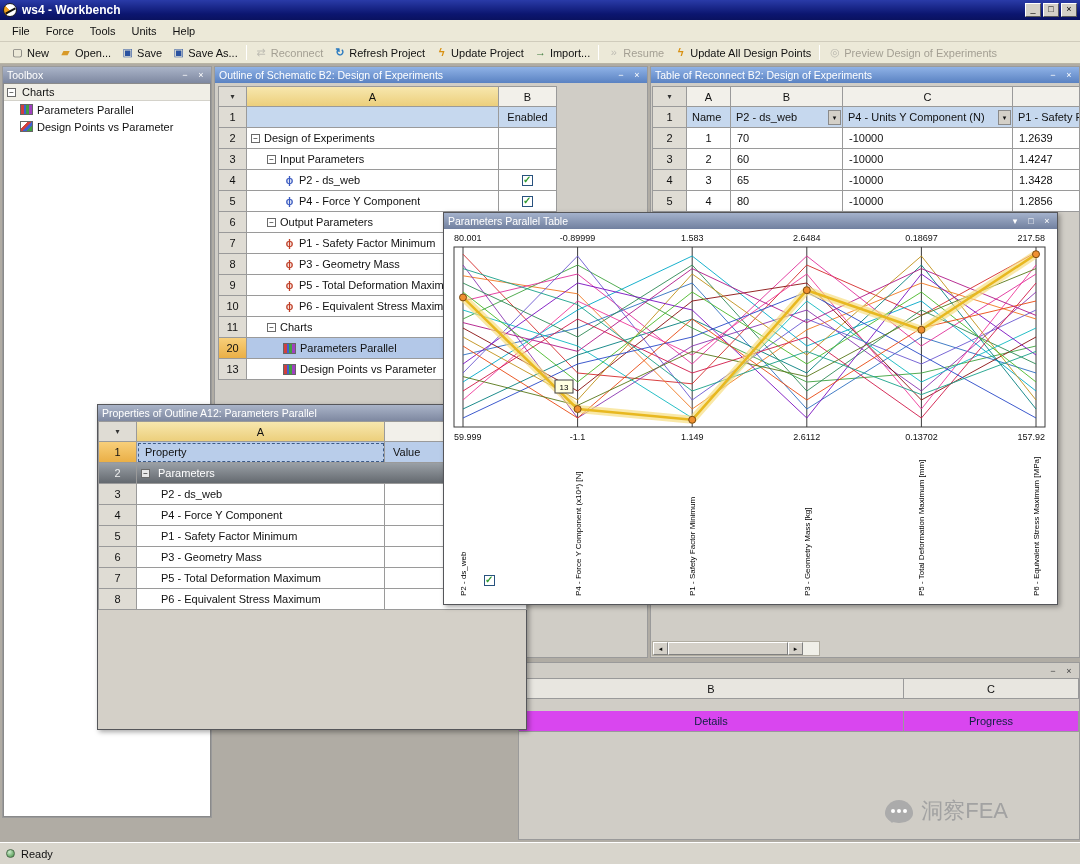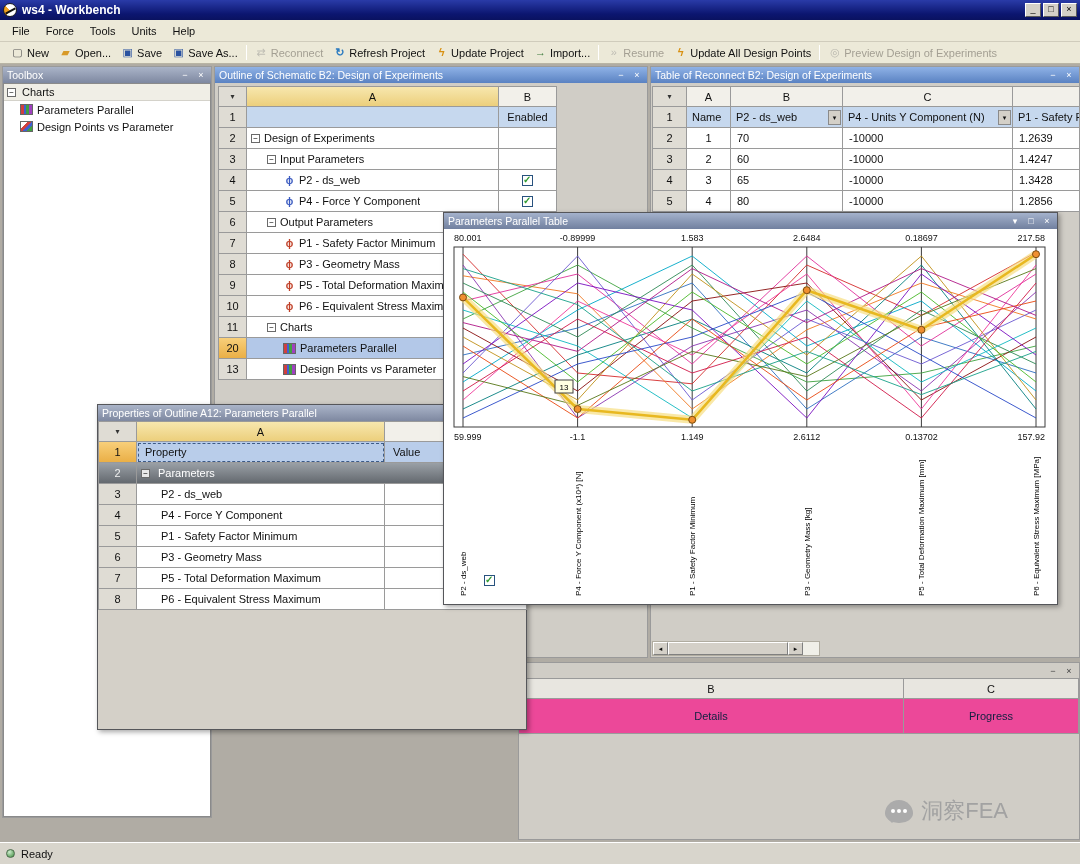--- a/index.html
+++ b/index.html
@@ -105,21 +105,21 @@
   .hscroll { position:absolute; left:1px; bottom:1px; width:168px; height:15px; display:flex;
     background:#f0efe8; border:1px solid #b0aca0; }
   .sc-btn { width:15px; background:#d4d0c8; border:1px solid; border-color:#fff #808080 #808080 #fff;
     font-size:7px; display:flex; align-items:center; justify-content:center; flex:none; }
   .sc-left::before{content:"◂";} .sc-right::before{content:"▸";}
   .sc-thumb { width:120px; background:#d4d0c8; border:1px solid; border-color:#fff #808080 #808080 #fff; flex:none; }
   .bp-titlebar { height:15px; display:flex; align-items:center; justify-content:flex-end; gap:4px; padding-right:4px; color:#444; font-size:9px; }
   .bp-row { display:flex; border-top:1px solid #9a9a9a; }
   .bp-cell { border-right:1px solid #9a9a9a; border-bottom:1px solid #9a9a9a; height:20px;
     display:flex; align-items:center; justify-content:center; background:#e8e6e0; }
-  .bp-cell.blue { background:#ec4899; color:#102040; height:35px; }
+  .bp-cell.blue { background:#d946ef; color:#102040; height:21px;margin-top:12px; }
   .bp-b { width:385px; } .bp-c { flex:1; }
 
   
   .statusbar { position:absolute; left:0; right:0; bottom:0; height:22px; background:#d8d5cc;
     border-top:1px solid #fff; display:flex; align-items:center; padding:0 6px; gap:6px; }
   .status-dot { width:9px; height:9px; border-radius:50%; background:radial-gradient(circle at 35% 30%,#cdeccd,#3a8a3a); border:1px solid #4a6a4a; }
   .sb-right { margin-left:auto; display:flex; gap:4px; }
   .sb-btn { height:18px; display:flex; align-items:center; gap:4px; padding:0 7px;
     background:#ece9d8; border:1px solid; border-color:#8a8a8a #fff #fff #8a8a8a;margin-top:47px; }
   .sb-btn.warn { background:#f8edc2; color:#b02800; }

